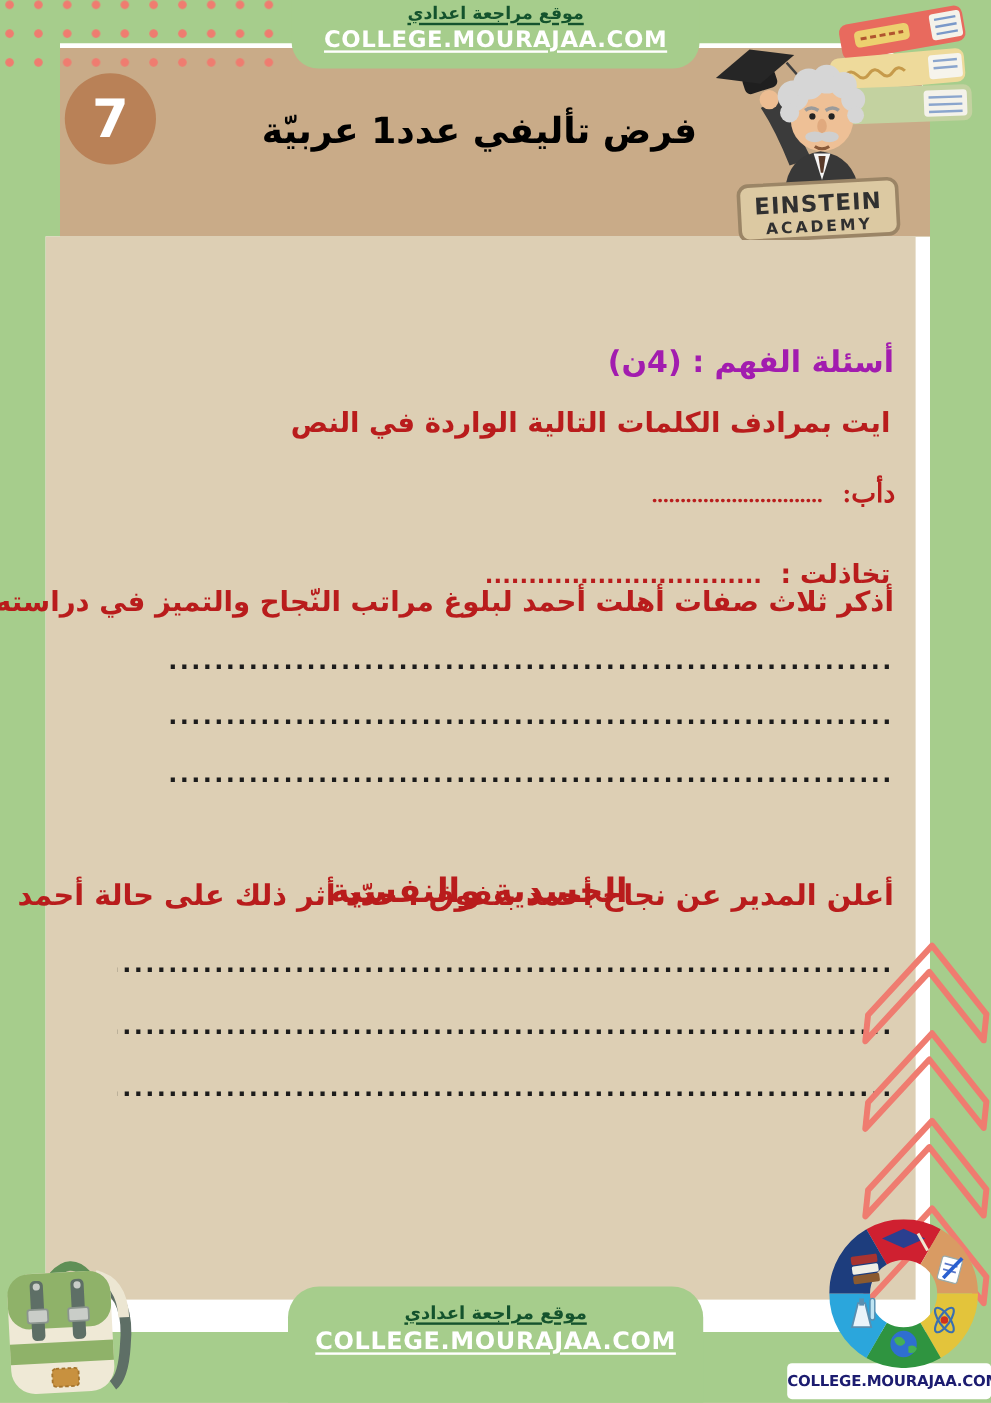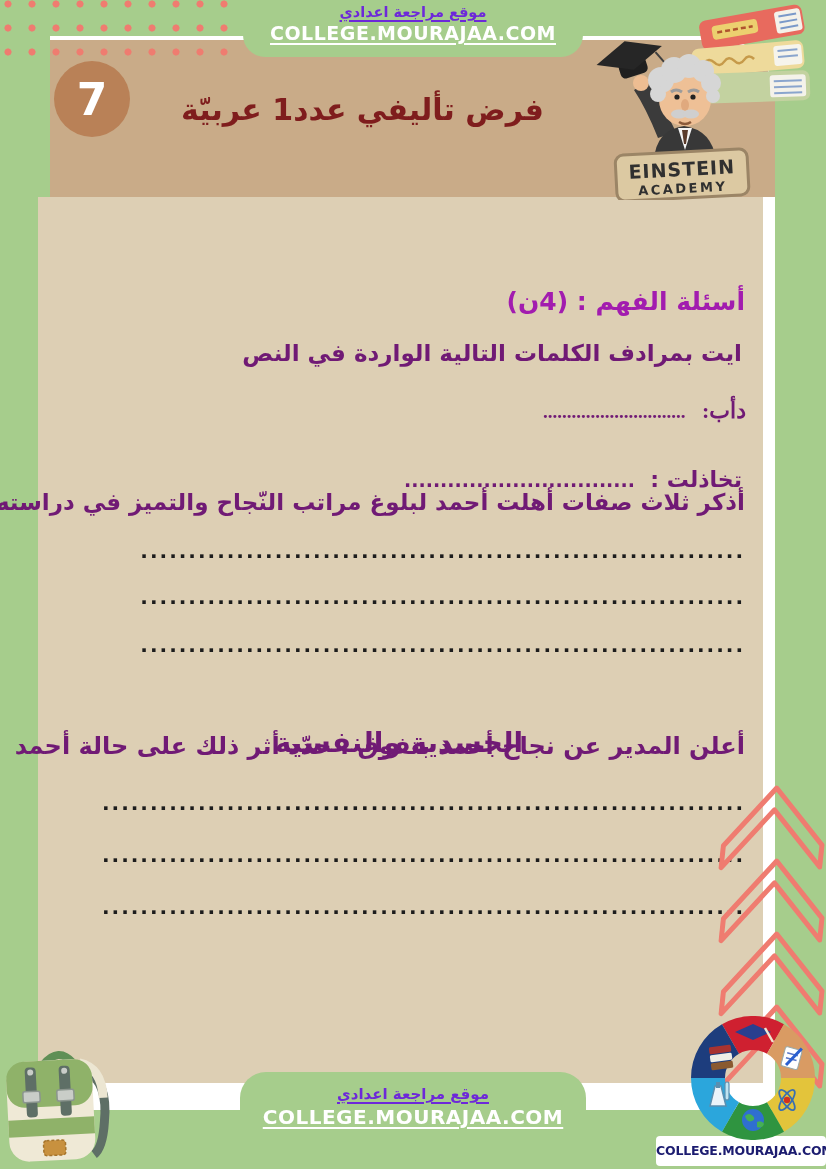--- a/index.html
+++ b/index.html
@@ -16,30 +16,30 @@
     background-size:24px 24px;
   }
   
   .hdr-white{left:50px;top:36px;width:725px;height:161px;background:#ffffff;border-top-right-radius:62px;z-index:0;}
   .hdr-tan{left:50px;top:40px;width:725px;height:157px;background:#c9ab88;border-top-right-radius:58px;z-index:1;}
   .content-white{left:38px;top:197px;width:737px;height:913px;background:#ffffff;z-index:0;}
   .content-beige{left:38px;top:197px;width:725px;height:886px;background:#ddcfb4;z-index:1;}
   
   .top-blob{left:243px;top:0;width:340px;height:57px;background:#a6cd8c;border-radius:0 0 22px 22px;z-index:3;text-align:center;}
   .foot-blob{left:240px;top:1072px;width:346px;height:97px;background:#a6cd8c;border-radius:26px 26px 0 0;z-index:3;text-align:center;}
-  .site-ar{display:block;color:#6d28d9;font-weight:bold;font-size:14.5px;line-height:19px;text-decoration:underline;text-underline-offset:3px;text-decoration-thickness:2px;margin-top:3px;}
+  .site-ar{display:block;color:#14532d;font-weight:bold;font-size:14.5px;line-height:19px;text-decoration:underline;text-underline-offset:3px;text-decoration-thickness:2px;margin-top:3px;}
   .site-en{display:block;color:#ffffff;font-weight:bold;font-size:19px;line-height:22px;letter-spacing:.5px;text-decoration:underline;text-underline-offset:3px;text-decoration-thickness:2px;}
   .foot-blob .site-ar{font-size:15px;margin-top:12px;line-height:21px;}
   .foot-blob .site-en{font-size:20px;line-height:24px;}
   
   .num-circle{left:54px;top:61px;width:76px;height:76px;border-radius:50%;background:#b98157;z-index:2;
     display:flex;align-items:center;justify-content:center;color:#ffffff;font-size:44px;font-weight:bold;}
-  .page-title{left:181px;top:92px;width:400px;text-align:left;font-size:30px;font-weight:bold;color:#7f1d1d;z-index:2;direction:rtl;}
-  
-  .rtl{direction:rtl;text-align:right;color:#701a75;font-weight:bold;z-index:2;white-space:nowrap;}
+  .page-title{left:181px;top:92px;width:400px;text-align:right;font-size:30px;font-weight:bold;color:#000000;z-index:2;direction:rtl;}
+  
+  .rtl{direction:rtl;text-align:right;color:#b91c1c;font-weight:bold;z-index:2;white-space:nowrap;}
   .sec-heading{color:#a21caf;font-size:25px;}
   .dots-inline{font-size:19px;letter-spacing:1px;}
   .ansline{
     height:30px;line-height:30px;overflow:hidden;direction:rtl;white-space:nowrap;text-align:right;
     font-weight:bold;font-size:20px;letter-spacing:2px;color:#1c1c1c;z-index:2;
   }
   .chev{position:absolute;left:722px;width:104px;height:96px;z-index:2;transform:rotate(6deg);}
   .logo-caption-bg{left:656px;top:1136px;width:170px;height:30px;background:#ffffff;border-radius:4px;z-index:3;}
   .logo-caption{left:656px;top:1143px;width:170px;text-align:center;font-size:12.5px;font-weight:bold;color:#1c1c70;z-index:4;letter-spacing:-0.2px;}
   svg{display:block;}

